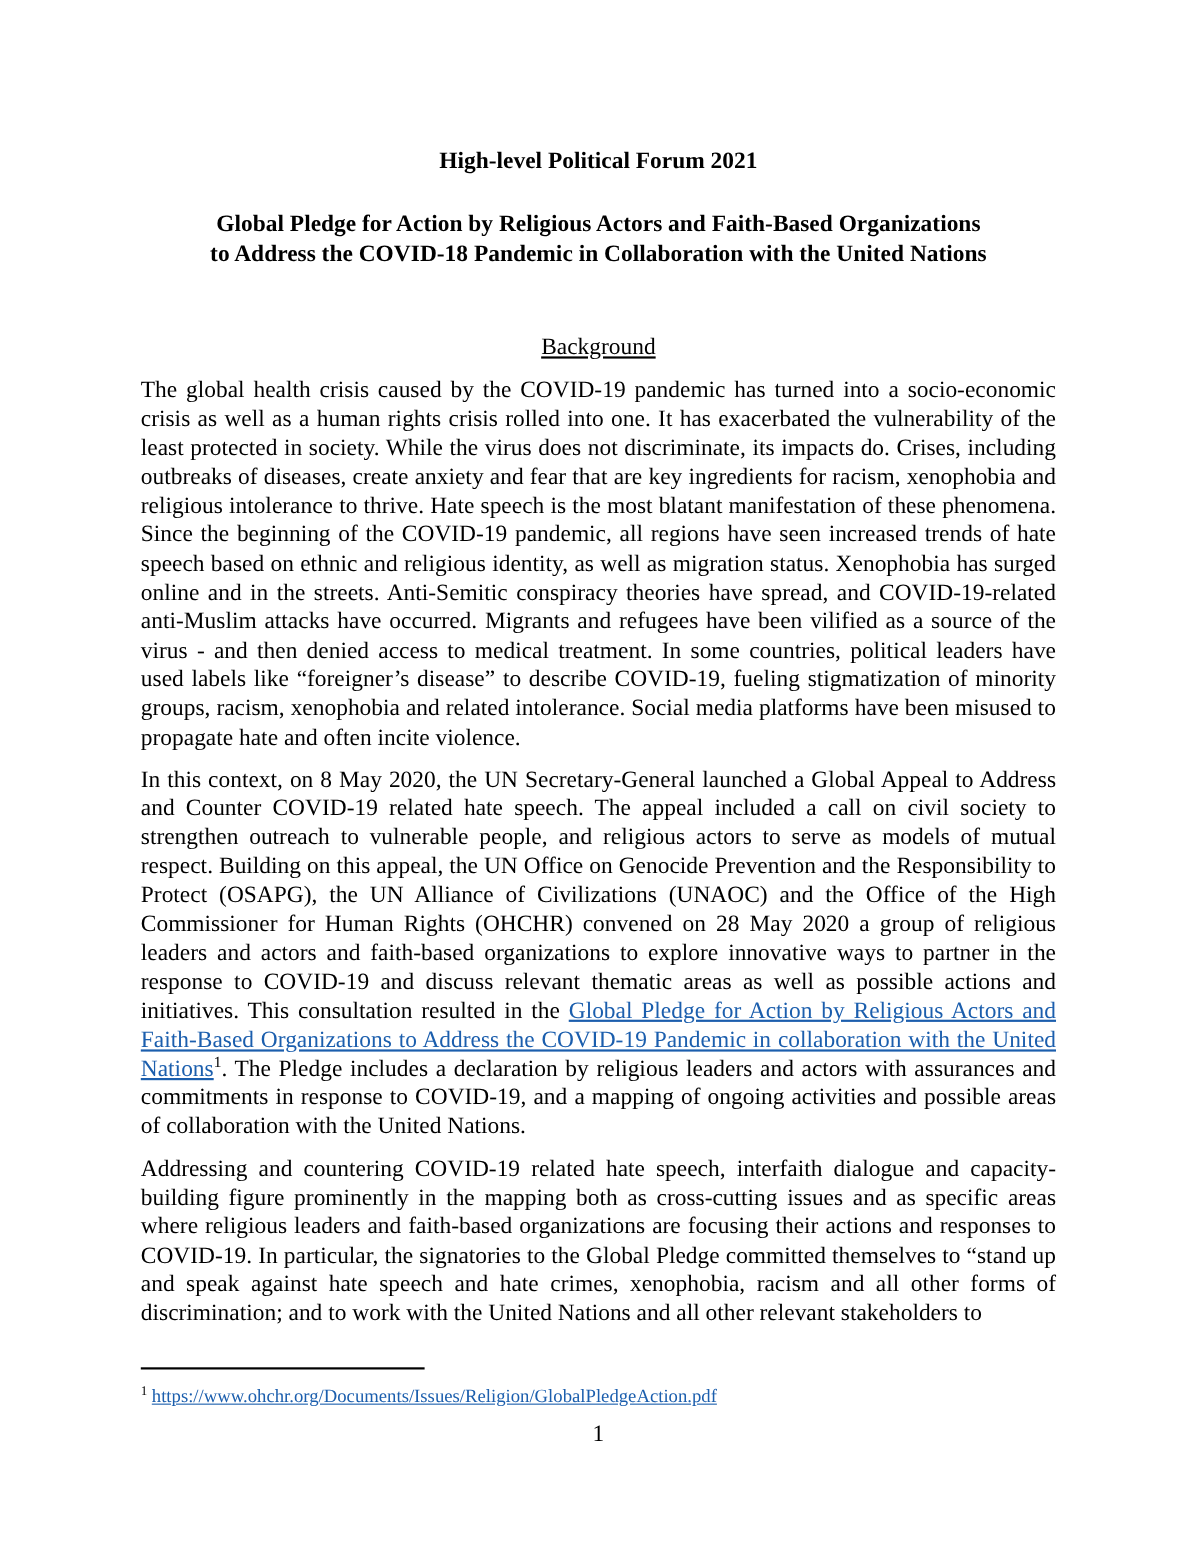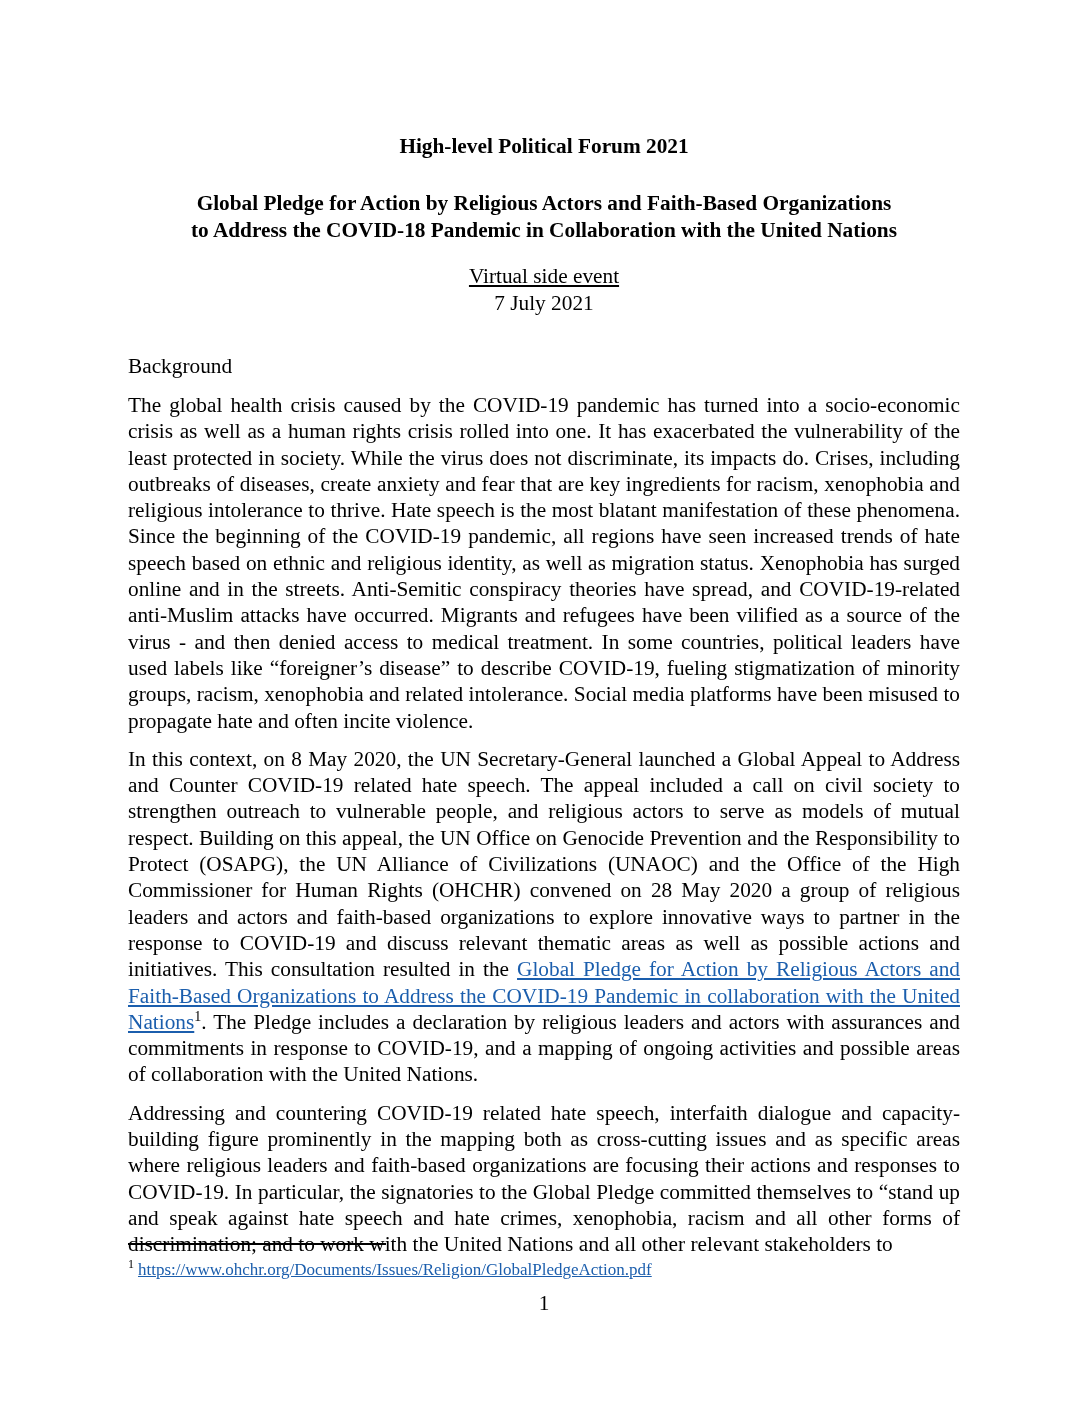--- a/index.html
+++ b/index.html
@@ -40,22 +40,24 @@
     font-size: 21.3px;
     line-height: 27px;
     margin-top: 19px;
   }
   .event-type {
     text-decoration: underline;
   }
   .section-heading {
     font-size: 21.3px;
     line-height: 27px;
-    margin-top: 36px;
+    text-decoration: underline;
+    margin-top: 58px;
     font-weight: normal;
+    text-align: center;
   }
   .para {
     font-size: 21.3px;
     line-height: 26.3px;
     text-align: justify;
     margin-top: 12px;
     font-family: Liberation Serif, serif;
   }
   .para + .para {
   }
@@ -106,24 +108,20 @@
 
 <div class="page">
 
   <div class="title">High-level Political Forum 2021</div>
 
   <div class="subtitle">
     <div>Global Pledge for Action by Religious Actors and Faith-Based Organizations</div>
     <div>to Address the COVID-18 Pandemic in Collaboration with the United Nations</div>
   </div>
 
-  <div class="event-block">
-    <div class="event-type">Virtual side event</div>
-    <div class="event-date">7 July 2021</div>
-  </div>
 
   <div class="section-heading">Background</div>
 
   <div class="para">The global health crisis caused by the COVID-19 pandemic has turned into a socio-economic crisis as well as a human rights crisis rolled into one.  It has exacerbated the vulnerability of the least protected in society.  While the virus does not discriminate, its impacts do.  Crises, including outbreaks of diseases, create anxiety and fear that are key ingredients for racism, xenophobia and religious intolerance to thrive.  Hate speech is the most blatant manifestation of these phenomena.  Since the beginning of the COVID-19 pandemic, all regions have seen increased trends of hate speech based on ethnic and religious identity, as well as migration status. Xenophobia has surged online and in the streets.  Anti-Semitic conspiracy theories have spread, and COVID-19-related anti-Muslim attacks have occurred. Migrants and refugees have been vilified as a source of the virus - and then denied access to medical treatment.  In some countries, political leaders have used labels like “foreigner’s disease” to describe COVID-19, fueling stigmatization of minority groups, racism, xenophobia and related intolerance.  Social media platforms have been misused to propagate hate and often incite violence.</div>
 
   <div class="para"><span>In this context, on 8 May 2020, the UN Secretary-General launched a Global Appeal to Address and Counter COVID-19 related hate speech. The appeal included a call on civil society to strengthen outreach to vulnerable people, and religious actors to serve as models of mutual respect. Building on this appeal, the UN Office on Genocide Prevention and the Responsibility to Protect (OSAPG), the UN Alliance of Civilizations (UNAOC) and the Office of the High Commissioner for Human Rights (OHCHR) convened on 28 May 2020 a group of religious leaders and actors and faith-based organizations to explore innovative ways to partner in the response to COVID-19 and discuss relevant thematic areas as well as possible actions and initiatives.  This consultation resulted in the </span><a class="doc-link" href="#">Global Pledge for Action by Religious Actors and Faith-Based Organizations to Address the COVID-19 Pandemic in collaboration with the United Nations</a><sup class="fn-ref">1</sup><span>.  The Pledge includes a declaration by religious leaders and actors with assurances and commitments in response to COVID-19, and a mapping of ongoing activities and possible areas of collaboration with the United Nations.</span></div>
 
   <div class="para">Addressing and countering COVID-19 related hate speech, interfaith dialogue and capacity-building figure prominently in the mapping both as cross-cutting issues and as specific areas where religious leaders and faith-based organizations are focusing their actions and responses to COVID-19.  In particular, the signatories to the Global Pledge committed themselves to “stand up and speak against hate speech and hate crimes, xenophobia, racism and all other forms of discrimination; and to work with the United Nations and all other relevant stakeholders to</div>
 
   <div class="footnote-area">

